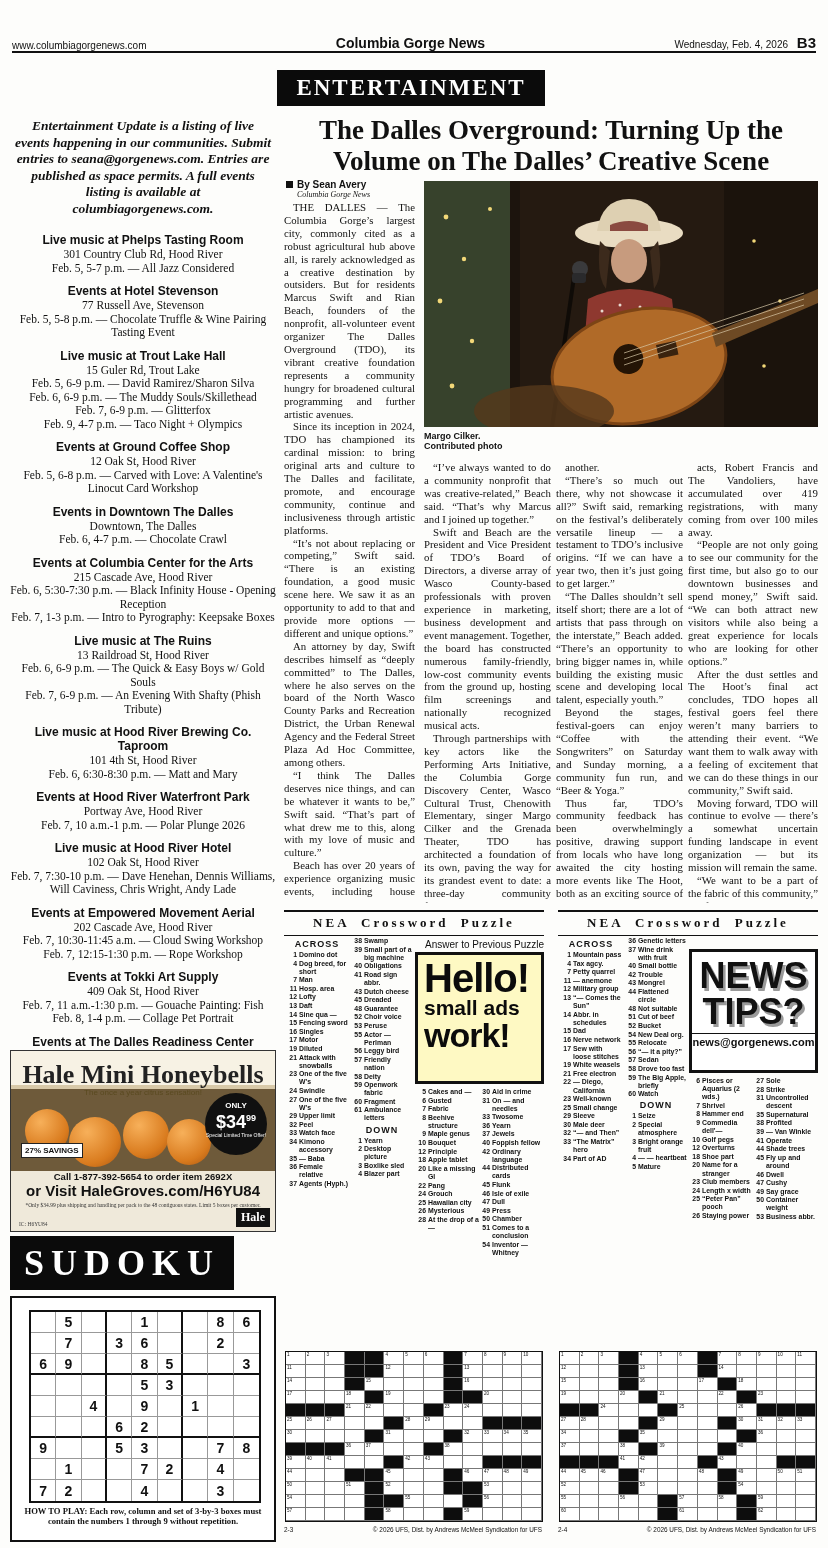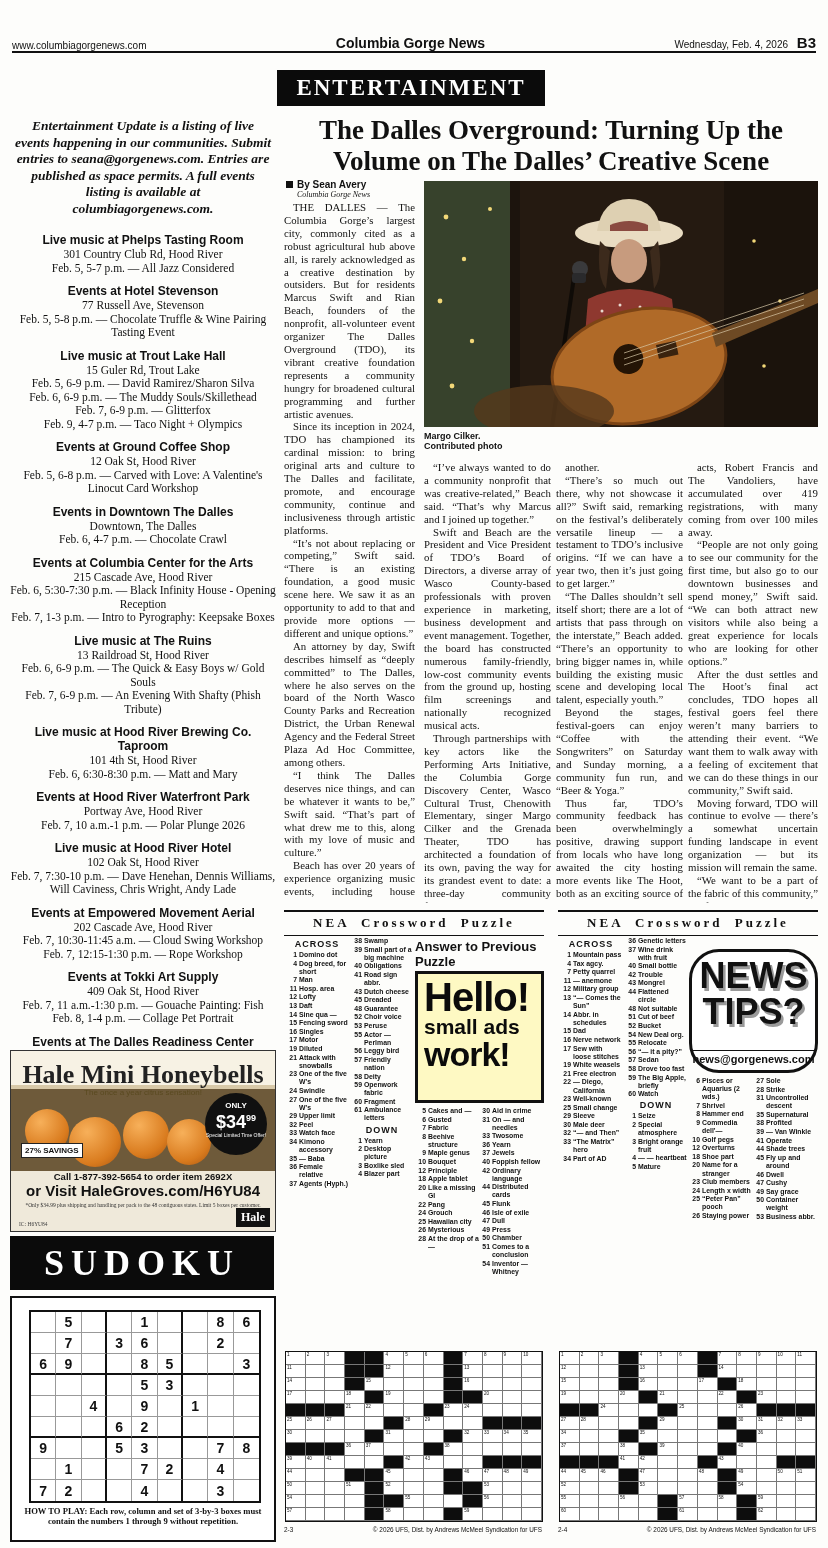--- a/index.html
+++ b/index.html
@@ -42,21 +42,21 @@
             font-family:"Liberation Sans",sans-serif;font-weight:bold;font-size:8px;padding:2px 3px;}
   .hale-call{position:absolute;left:0;top:120px;width:100%;text-align:center;}
   .hale-call .c1{font-family:"Liberation Sans",sans-serif;font-weight:bold;font-size:9.5px;}
   .hale-call .c2{font-family:Liberation Sans, sans-serif;font-weight:bold;font-size:15px;}
   .hale-fine{font-size:5.5px;color:#333;margin-top:3px;padding:0 6px;line-height:6.5px;}
   .hale-logo{position:absolute;right:5px;bottom:4px;background:#111;color:#fff;font-weight:bold;
              font-size:12px;padding:2px 5px;font-family:"Liberation Serif",serif;}
   .hale-ic{position:absolute;left:8px;bottom:4px;font-size:5.5px;color:#444;}
 
   
-  .sud-banner{position:absolute;left:10px;top:1236px;width:264px;height:54px;background:#0b0b0b;color:#fff;
+  .sud-banner{position:absolute;left:10px;top:1236px;width:224px;height:54px;background:#0b0b0b;color:#fff;
               display:flex;align-items:center;justify-content:center;font-weight:bold;font-size:36px;letter-spacing:7px;}
   .sud-box{position:absolute;left:10px;top:1296px;width:262px;height:242px;border:2px solid #111;background:#fff;}
   .sudgrid{position:absolute;left:17px;top:12px;width:228px;height:189px;border:2px solid #111;
            display:grid;grid-template-columns:repeat(9,1fr);grid-template-rows:repeat(9,1fr);}
   .scell{border-right:1px solid #999;border-bottom:1px solid #999;display:flex;align-items:center;justify-content:center;
          font-family:"Liberation Sans",sans-serif;font-weight:bold;font-size:14px;}
   .scell.sbr{border-right:2px solid #111;} .scell.sbb{border-bottom:2px solid #111;}
   .scell.ser{border-right:none;} .scell.seb{border-bottom:none;}
   .sud-how{position:absolute;left:6px;top:208px;width:250px;text-align:center;font-weight:bold;font-size:8.6px;line-height:10px;}
 
@@ -86,31 +86,31 @@
          font-weight:bold;font-size:13px;letter-spacing:3px;word-spacing:6px;padding:3px 0 4px 0;}
   .cluearea{position:absolute;left:0;top:27px;width:260px;height:412px;overflow:hidden;}
   .ccol{position:absolute;top:0;height:412px;overflow:hidden;}
   .ccol.c1{left:2px;width:62px;} .ccol.c2{left:67px;width:62px;}
   .c34{position:absolute;left:131px;top:0;width:129px;height:412px;}
   .chead{font-family:"Liberation Sans",sans-serif;font-weight:bold;font-size:9px;text-align:center;
          letter-spacing:1px;margin:2px 0 2px 0;}
   .clue{font-family:"Liberation Sans",sans-serif;font-weight:bold;font-size:6.9px;line-height:8.1px;
         padding-left:13px;text-indent:-13px;margin-bottom:0.5px;}
   .clue .cn{display:inline-block;width:11px;text-indent:0;text-align:right;margin-right:2px;}
-  .anshdr{font-family:"Liberation Sans",sans-serif;font-weight:bold;font-size:13px;text-align:left;margin:2px 0 2px 0;}
+  .anshdr{font-family:"Liberation Sans",sans-serif;font-weight:normal;font-size:10px;text-align:right;margin:2px 0 2px 0;}
   .promo{border:3px solid #111;height:118px;padding:4px 6px;font-family:"Liberation Sans",sans-serif;
          font-weight:bold;color:#0b0b0b;background:#fef9c3;}
   .promo .p1{font-size:40px;line-height:38px;letter-spacing:-1px;}
   .promo .p2{font-size:21px;line-height:22px;}
   .promo .p3{font-size:34px;line-height:32px;letter-spacing:-1px;}
   .newstips{border:3px solid #111;height:118px;text-align:center;font-family:"Liberation Sans",sans-serif;
             font-weight:bold;background:#fff;position:relative;}
   .newstips .n1{font-size:36px;line-height:36px;margin-top:6px;text-shadow:2.5px 2.5px 0 #9a9a9a;}
   .newstips .n2{font-size:36px;line-height:36px;text-shadow:2.5px 2.5px 0 #9a9a9a;}
-  .newstips .nm{font-size:11px;margin-top:20px;border-top:1.5px solid #111;padding-top:2px;}
+  .newstips .nm{font-size:11px;margin-top:3px;border-top:1.5px solid #111;padding-top:2px;}
   .c34cols{display:flex;margin-top:4px;}
   .c34cols .sub{width:64px;overflow:hidden;height:282px;}
   .xgrid{position:absolute;left:1px;top:441px;width:256px;height:169px;border:1.5px solid #111;
          display:grid;grid-template-rows:repeat(13,1fr);background:#fff;}
   .xcell{border-right:0.5px solid #777;border-bottom:0.5px solid #777;position:relative;background:#fff;}
   .xcell.xblack{background:#0d0d0d;}
   .xnum{position:absolute;left:1px;top:0;font-family:"Liberation Sans",sans-serif;font-size:4.6px;line-height:5px;}
   .xfoot{position:absolute;left:0;top:616px;width:258px;display:flex;justify-content:space-between;
          font-family:"Liberation Sans",sans-serif;font-size:6.4px;}
 </style>
@@ -913,21 +913,21 @@
           <div>
 
           <div class="clue"><span class="cn">1</span><span>Seize</span></div>
               <div class="clue"><span class="cn">2</span><span>Special atmosphere</span></div>
               <div class="clue"><span class="cn">3</span><span>Bright orange fruit</span></div>
               <div class="clue"><span class="cn">4</span><span>— — heartbeat</span></div>
               <div class="clue"><span class="cn">5</span><span>Mature</span></div>
             </div>
         </div>
         <div class="c34">
-          <div class="newstips" style="margin-top:12px;border-radius:30px;">
+          <div class="newstips" style="margin-top:12px;">
             <div class="n1">NEWS</div>
             <div class="n2">TIPS?</div>
             <div class="nm">news@gorgenews.com</div>
           </div>
           <div class="c34cols">
             <div class="sub">
 
             <div class="clue"><span class="cn">6</span><span>Pisces or Aquarius (2 wds.)</span></div>
                 <div class="clue"><span class="cn">7</span><span>Shrivel</span></div>
                 <div class="clue"><span class="cn">8</span><span>Hammer end</span></div>

